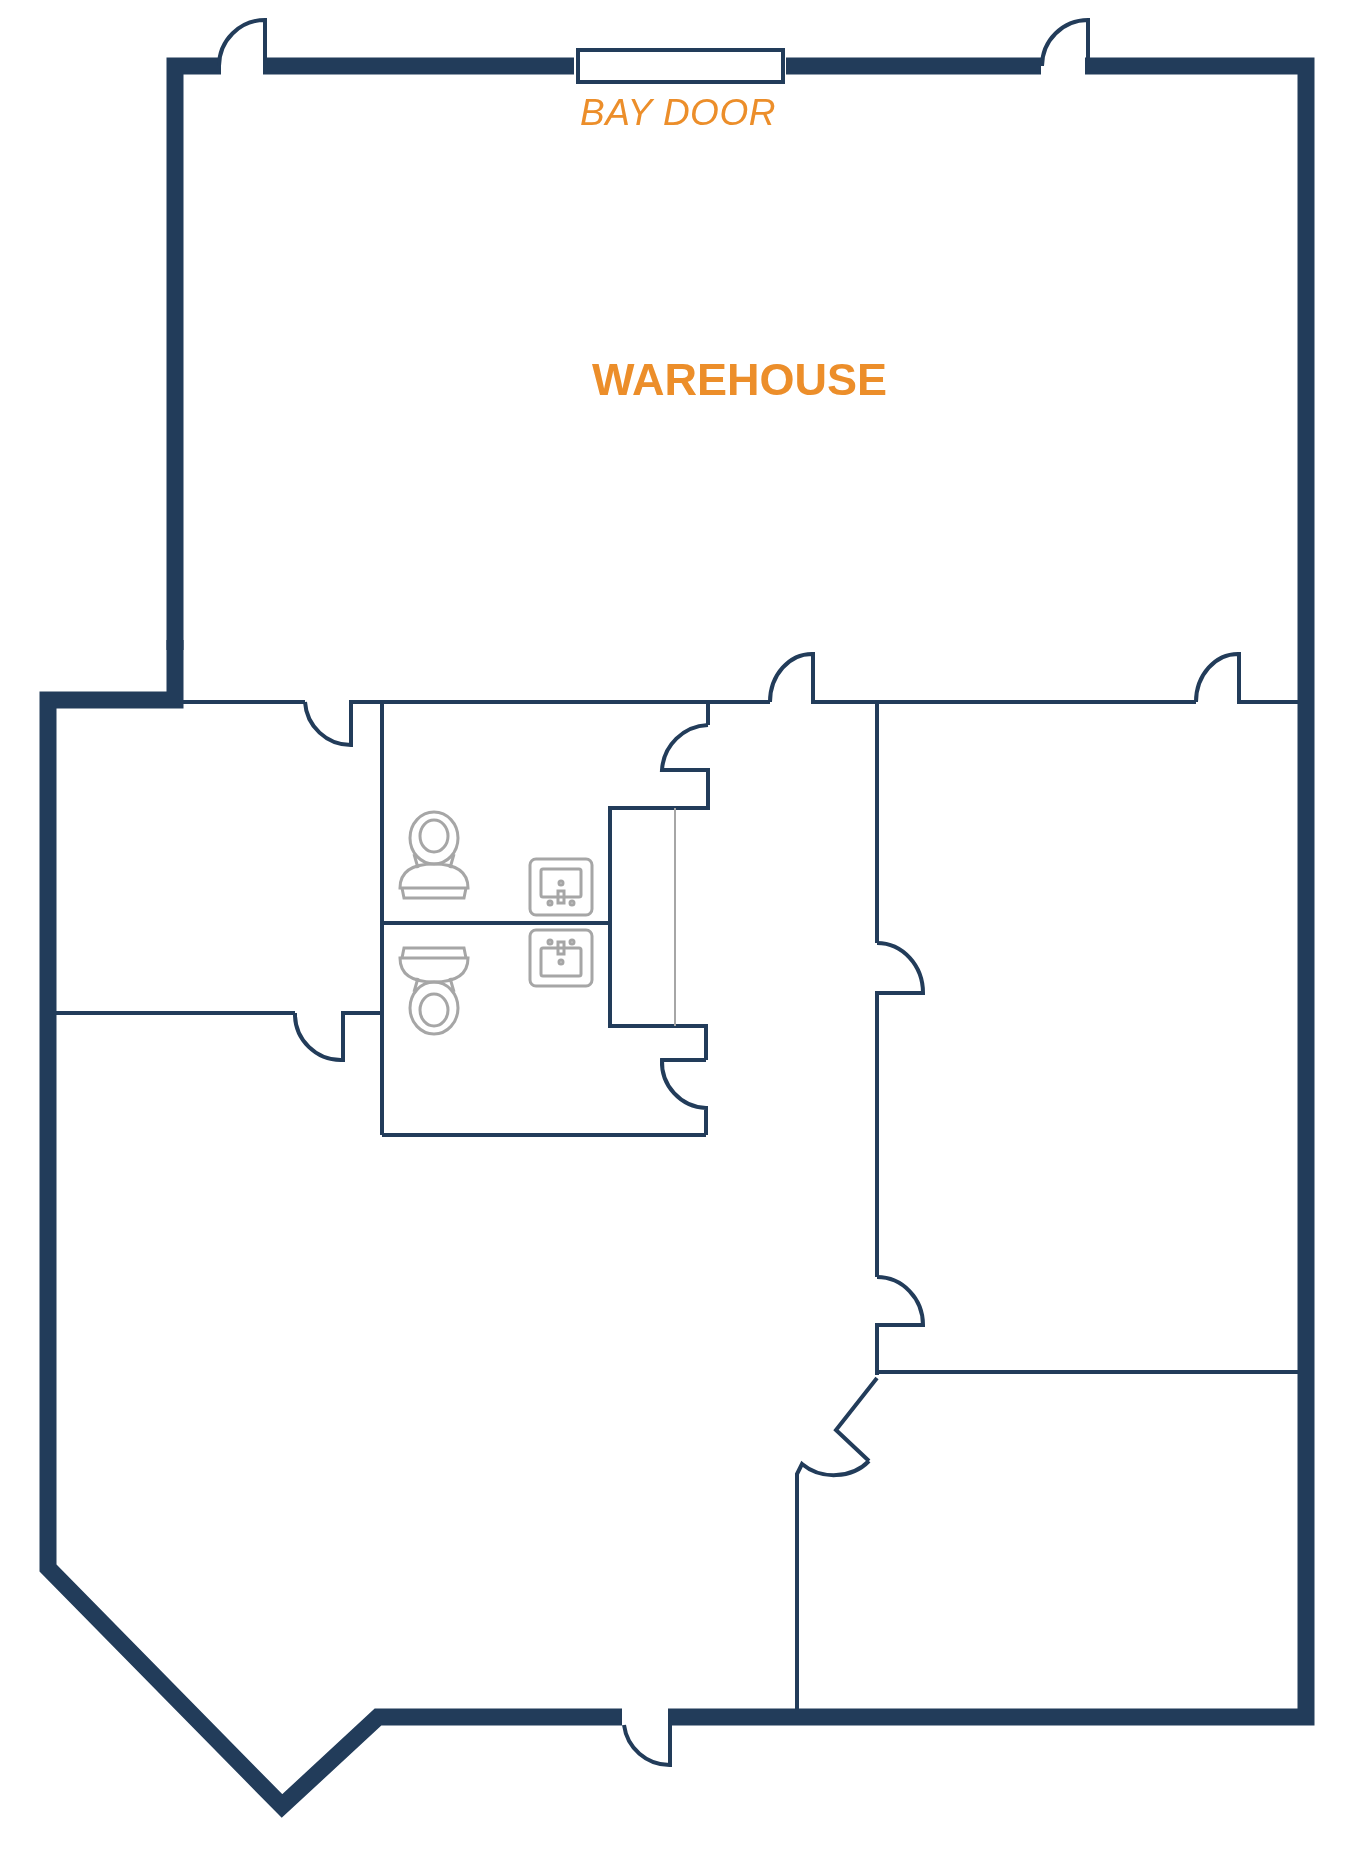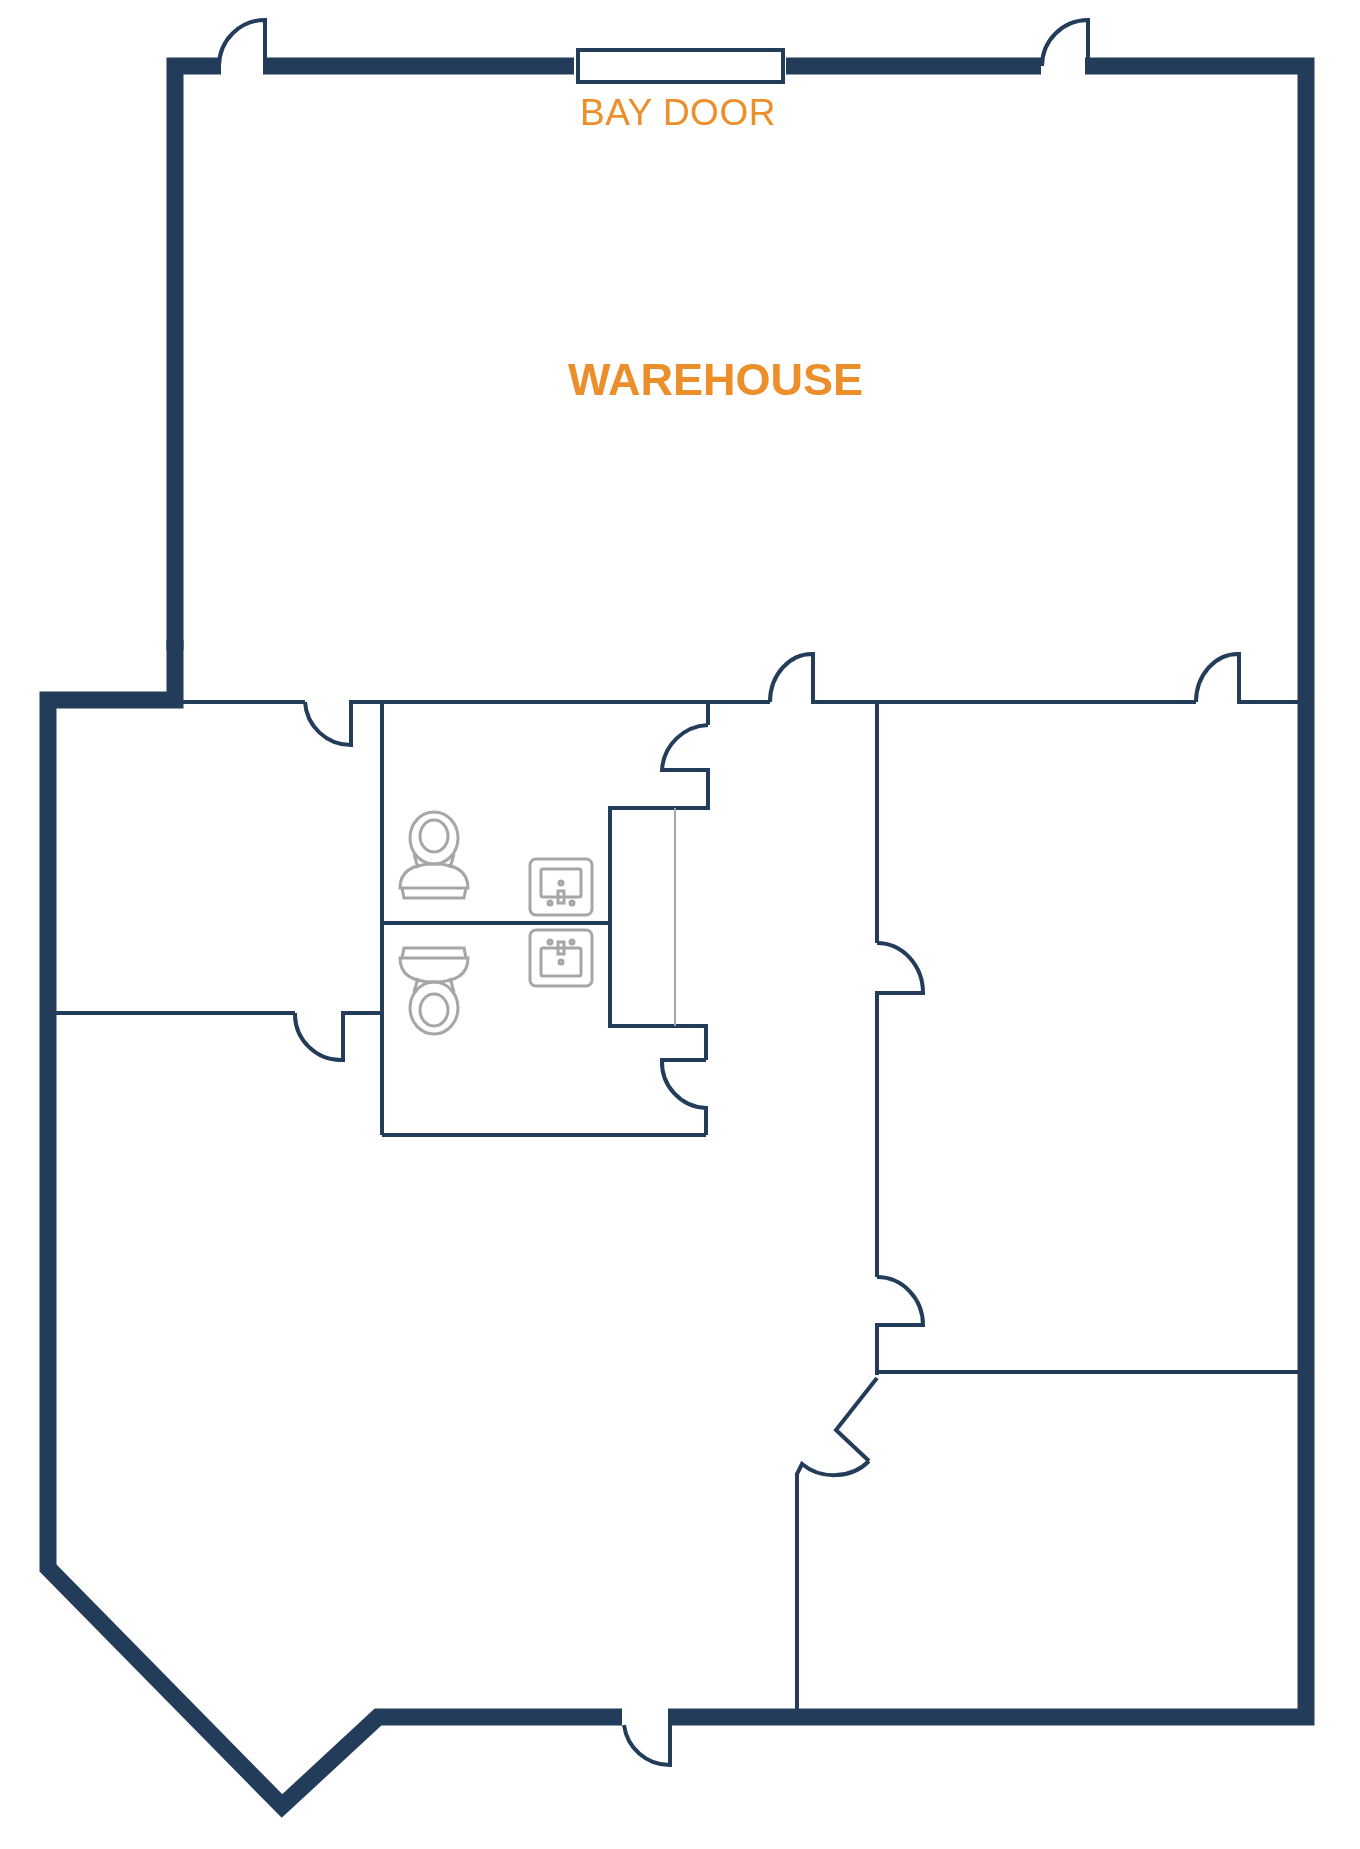--- a/index.html
+++ b/index.html
@@ -1,20 +1,20 @@
 <!DOCTYPE html>
 <html><head>
   <meta charset="utf-8">
   <style>
     html, body { margin: 0; padding: 0; background: #ffffff; }
     body { width: 1360px; height: 1849px; position: relative; overflow: hidden; }
     svg { position: absolute; left: 0; top: 0; }
     .label { position: absolute; font-family: "Liberation Sans", sans-serif; color: #ec8e2a; white-space: nowrap; }
-    .bay-label { left: 580px; top: 92px; font-size: 37px; letter-spacing: 0.5px; }
-    .wh-label { left: 568px; top: 354px; font-size: 45px; font-weight: bold; }
+    .bay-label { left: 580px; top: 92px; font-size: 37px; letter-spacing: 0.5px; font-style: italic; }
+    .wh-label { left: 592px; top: 354px; font-size: 45px; font-weight: bold; }
     .outer { fill: none; stroke: #223c5a; stroke-width: 17; stroke-linejoin: miter; }
     .inner { fill: none; stroke: #223c5a; stroke-width: 4; stroke-linejoin: miter; }
     .fix { fill: none; stroke: #a6a6a6; stroke-width: 3; }
     .thin { fill: none; stroke: #a6a6a6; stroke-width: 2; }
   </style>
 </head>
 <body>
 
 <svg width="1360" height="1849" viewBox="0 0 1360 1849">
 

